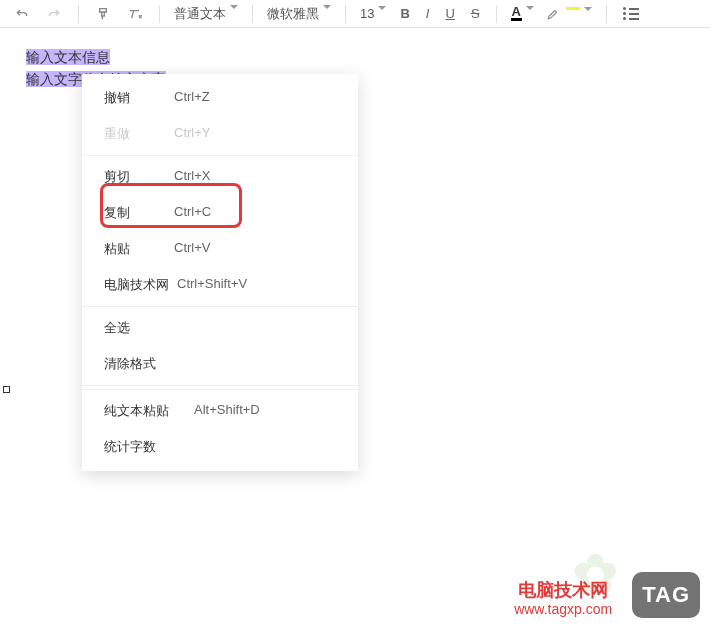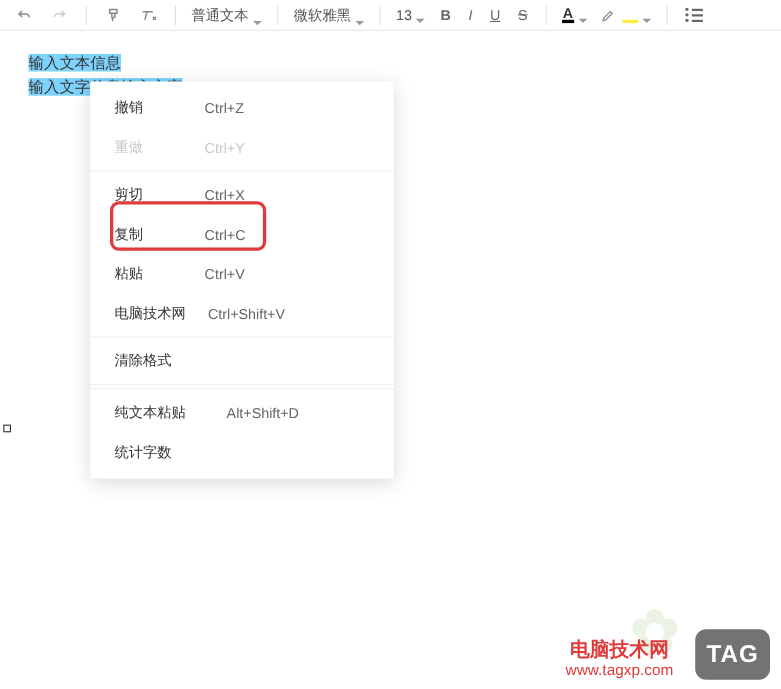--- a/index.html
+++ b/index.html
@@ -32,21 +32,21 @@
     }
     .tb-btn svg { width: 16px; height: 16px; }
     .tb-sep {
       width: 1px;
       height: 18px;
       background: #e0e0e0;
       margin: 0 6px;
     }
     .tb-sel {
       display: flex;
-      align-items: flex-end;
+      align-items: flex-start;
       gap: 4px;
       padding: 2px 4px;
       color: #555;
       font-size: 13px;
       cursor: pointer;
     }
     .caret {
       width: 0; height: 0;
       border-left: 4px solid transparent;
       border-right: 4px solid transparent;
@@ -77,21 +77,21 @@
     .marker-icon {
       width: 14px; height: 14px;
     }
     .editor {
       padding: 18px 26px;
       font-size: 14px;
       line-height: 1.6;
       color: #333;
     }
     .sel {
-      background: #7dd3fc;
+      background: #c4b5fd;
       display: inline;
     }
     .resize-handle {
       position: absolute;
       left: 3px;
       top: 386px;
       width: 7px;
       height: 7px;
       border: 1px solid #333;
       background: #fff;
@@ -103,24 +103,24 @@
       width: 276px;
       background: #fff;
       box-shadow: 0 4px 18px rgba(0,0,0,0.15);
       border-radius: 2px;
       padding: 6px 0;
       font-size: 13px;
       color: #333;
     }
     .menu-item {
       display: flex;
-      align-items: center;
+      align-items: flex-start;
       padding: 9px 22px;
       cursor: pointer;
-      gap: 20px;
+      gap: 8px;
     }
     .menu-item.disabled {
       color: #c8c8c8;
       cursor: default;
     }
     .menu-item .label { min-width: 62px; }
     .menu-item .shortcut { color: #666; }
     .menu-item.disabled .shortcut { color: #c8c8c8; }
     .menu-sep {
       height: 1px;
@@ -284,20 +284,23 @@
   <div class="menu-item">
     <span class="label">粘贴</span>
     <span class="shortcut">Ctrl+V</span>
   </div>
   <div class="menu-item">
     <span class="label">电脑技术网</span>
     <span class="shortcut">Ctrl+Shift+V</span>
   </div>
   <div class="menu-sep"></div>
   <div class="menu-item">
+    <span class="label">全选</span>
+  </div>
+  <div class="menu-item">
     <span class="label">清除格式</span>
   </div>
   <div class="menu-sep"></div>
   <div class="menu-sep"></div>
   <div class="menu-item">
     <span class="label" style="min-width:82px">纯文本粘贴</span>
     <span class="shortcut">Alt+Shift+D</span>
   </div>
   <div class="menu-item">
     <span class="label">统计字数</span>

